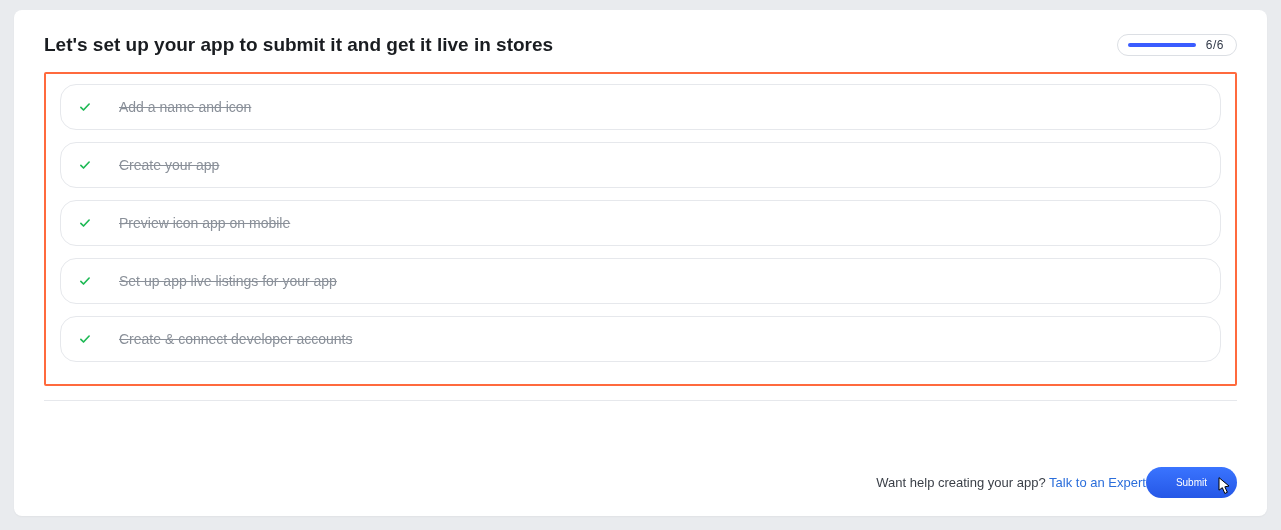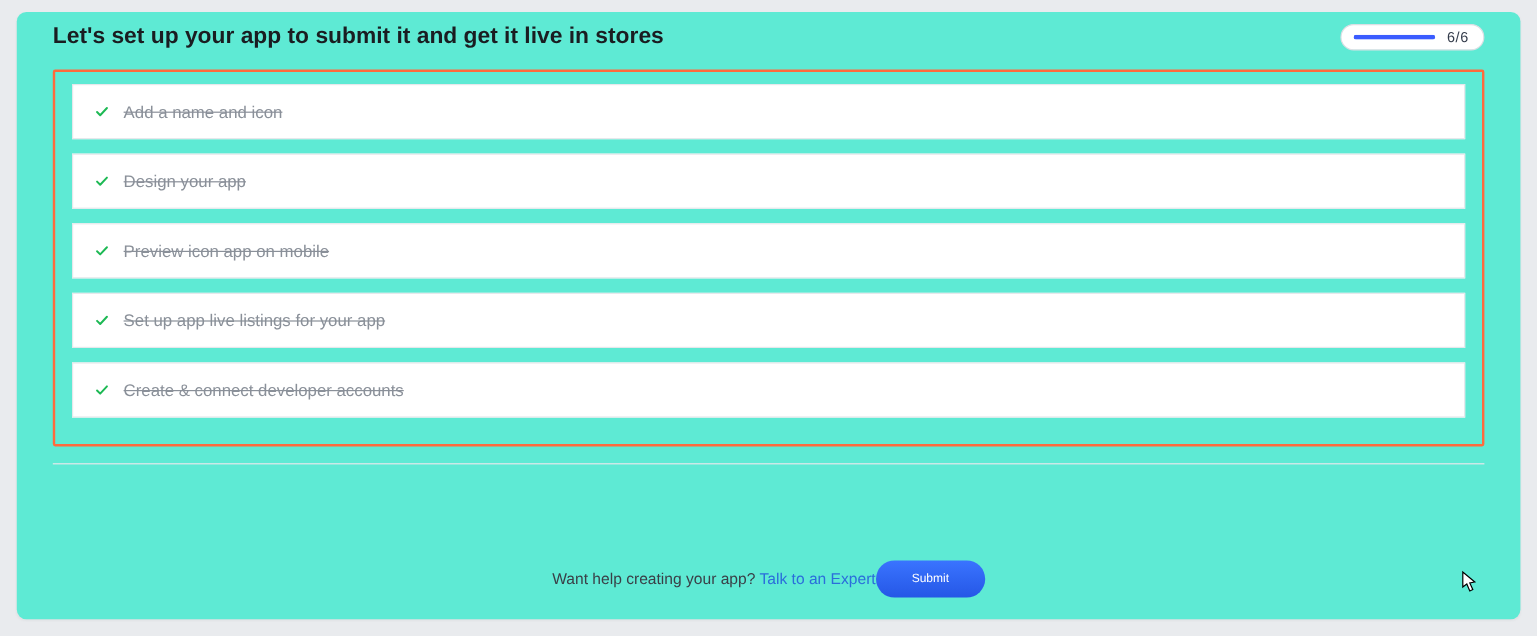--- a/index.html
+++ b/index.html
@@ -5,25 +5,25 @@
     * { box-sizing: border-box; margin: 0; padding: 0; }
     body {
       font-family: -apple-system, BlinkMacSystemFont, "Segoe UI", Helvetica, Arial, sans-serif;
       background: #e9ebee;
       width: 1281px;
       height: 530px;
       overflow: hidden;
       padding: 10px 14px 14px 14px;
     }
     .card {
-      background: #5eead4;
+      background: #ffffff;
       border-radius: 8px;
       width: 100%;
       height: 100%;
-      padding: 10px 30px 18px 30px;
+      padding: 24px 30px 18px 30px;
       position: relative;
       box-shadow: 0 1px 2px rgba(0,0,0,0.04);
     }
     .header {
       display: flex;
       justify-content: space-between;
       align-items: center;
       margin-bottom: 16px;
     }
     .title {
@@ -58,26 +58,26 @@
       font-weight: 500;
       letter-spacing: 0.5px;
     }
     .highlight-box {
       border: 2px solid #ff6a3d;
       border-radius: 2px;
       padding: 10px 14px 10px 14px;
     }
     .step-row {
       border: 1px solid #e6e8ec;
-      border-radius: 0;
+      border-radius: 16px;
       background: #fff;
       padding: 14px 18px;
       display: flex;
       align-items: center;
-      gap: 12px;
+      gap: 28px;
       margin-bottom: 12px;
       text-align: center;
     }
     .step-row:last-child { margin-bottom: 12px; }
     .check {
       color: #1db954;
       flex: 0 0 auto;
       display: inline-flex;
       align-items: center;
     }
@@ -86,21 +86,21 @@
       font-size: 14px;
       color: #8a9099;
       text-decoration: line-through;
     }
     .footer {
       position: absolute;
       left: 30px;
       right: 30px;
       bottom: 18px;
       display: flex;
-      justify-content: center;
+      justify-content: flex-end;
       align-items: center;
     }
     .help-text {
       font-size: 13px;
       color: #3a3f47;
     }
     .help-link {
       color: #2b6edb;
       cursor: pointer;
     }
@@ -154,21 +154,21 @@
       </span>
       <span class="step-label">Add a name and icon</span>
     </div>
 
     <div class="step-row">
       <span class="check">
         <svg viewBox="0 0 16 16" fill="none" stroke="currentColor" stroke-width="2.2" stroke-linecap="round" stroke-linejoin="round">
             <polyline points="2.5 8.5 6 12 13.5 4"></polyline>
           </svg>
       </span>
-      <span class="step-label">Design your app</span>
+      <span class="step-label">Create your app</span>
     </div>
 
     <div class="step-row">
       <span class="check">
         <svg viewBox="0 0 16 16" fill="none" stroke="currentColor" stroke-width="2.2" stroke-linecap="round" stroke-linejoin="round">
             <polyline points="2.5 8.5 6 12 13.5 4"></polyline>
           </svg>
       </span>
       <span class="step-label">Preview icon app on mobile</span>
     </div>

